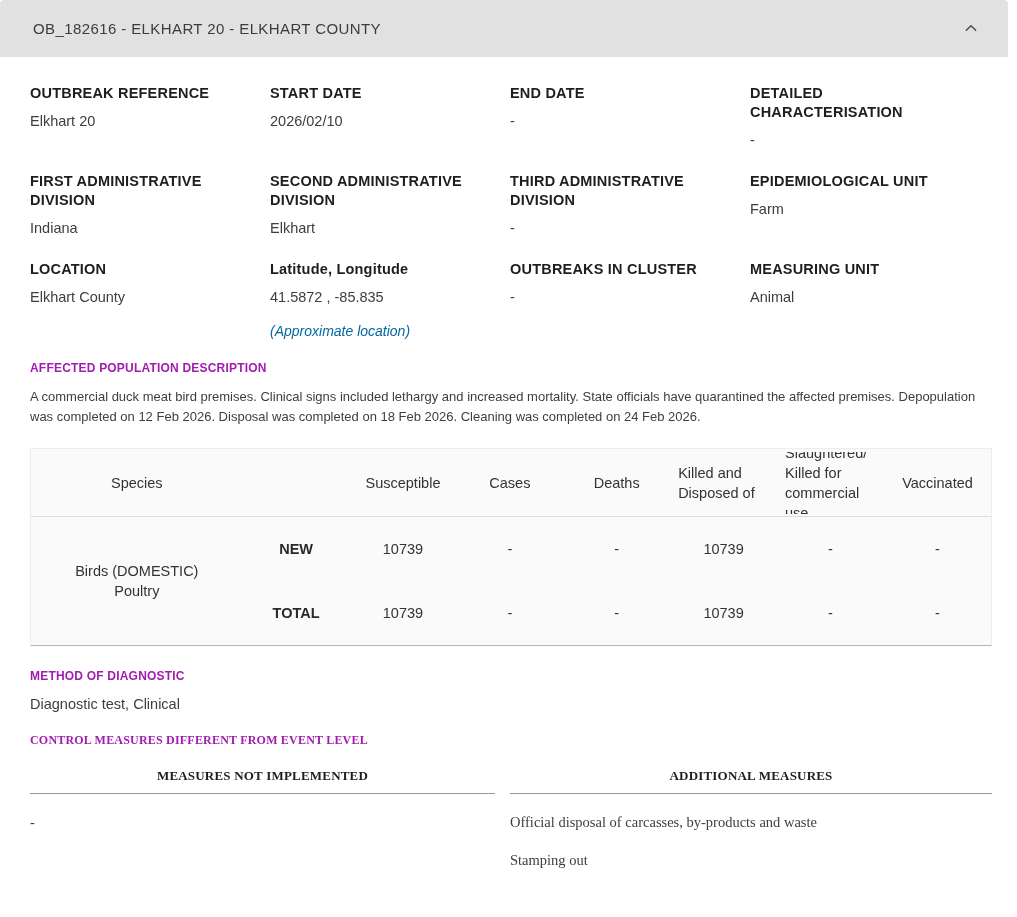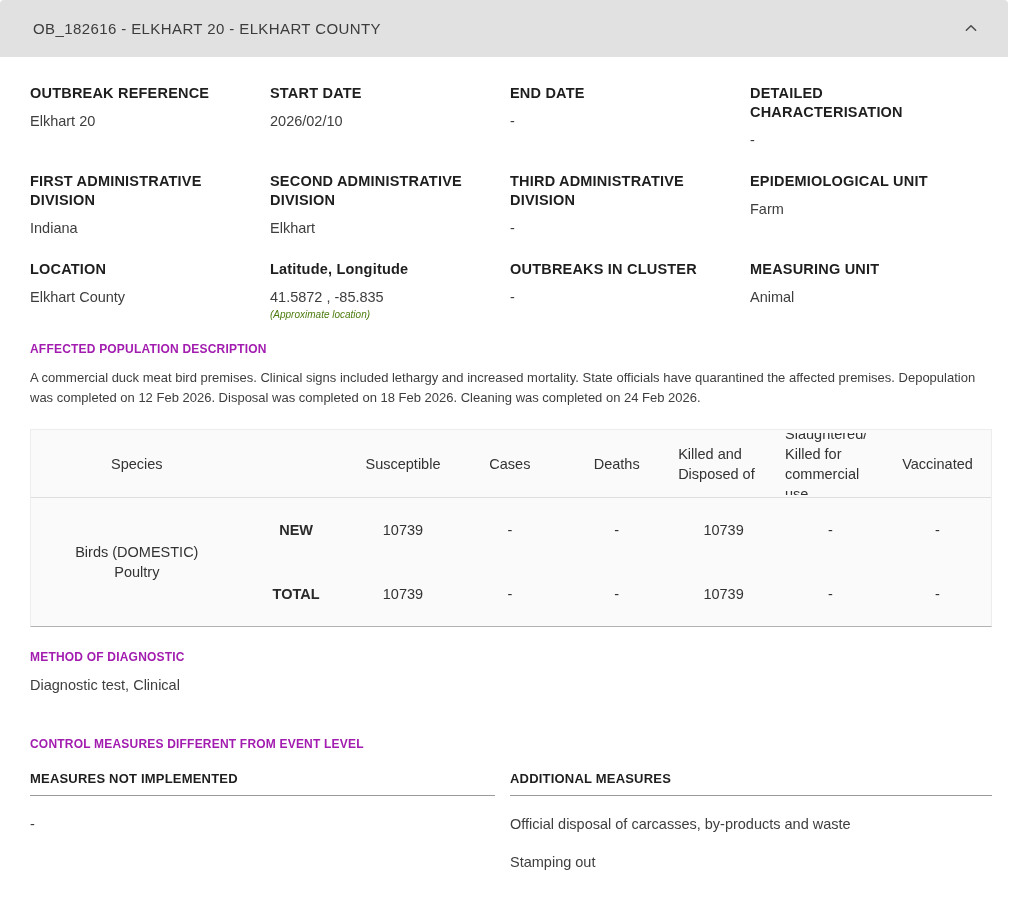--- a/index.html
+++ b/index.html
@@ -14,21 +14,21 @@
   .chevron { width:18px; height:18px; display:flex; align-items:center; justify-content:center; }
 
   
   .content { position:absolute; top:57px; left:30px; width:962px; }
 
   .fields-grid { display:grid; grid-template-columns:240px 240px 240px 242px; margin-top:27px; }
   .field { margin-bottom:22px; padding-right:18px; }
   .field-label { font-weight:bold; font-size:14.5px; line-height:19px; color:#1e1e1e;
     letter-spacing:.2px; margin-bottom:9px; }
   .field-value { font-size:14.5px; line-height:19px; color:#3e3e3e; }
-  .field-note { font-size:10px; font-style:italic; color:#4d7c0f; margin-top:2px; }
+  .field-note { font-size:14px; font-style:italic; color:#0369a1; margin-top:16px; }
 
   .section-heading { font-weight:bold; font-size:12px; color:#a21caf; letter-spacing:.2px; }
   .para { font-size:13px; line-height:20px; color:#3e3e3e; margin-top:12px; }
 
   
   .table-wrap { margin-top:21px; background:#fafafa; border:1px solid #ededed;
     border-bottom:1px solid #b2b2b2; overflow:hidden; }
   table { width:100%; border-collapse:separate; border-spacing:0; }
   th { font-weight:400; font-size:14.5px; color:#333; border-bottom:1px solid #dedede;
     height:68px; vertical-align:middle; padding:0 8px; }
@@ -36,24 +36,24 @@
   th.left { text-align:left; }
   .clip-cell { height:62px; overflow:hidden; display:flex; align-items:center; line-height:20px; }
   col.c-species { width:212px; } col.c-sub { width:107px; }
   td { font-size:14.5px; color:#333; padding:24px 6px; vertical-align:middle; }
   td.species-cell { text-align:center; line-height:20px; }
   td.row-type { font-weight:bold; color:#2a2a2a; }
 
   
   .method-section { margin-top:23px; }
   .method-value { font-size:14.5px; margin-top:13px; }
-  .control-section { margin-top:44px; }
+  .control-section { margin-top:21px;font-family:Liberation Serif, serif; }
   .measures-grid { display:grid; grid-template-columns:465px 482px; column-gap:15px; margin-top:20px; }
   .measure-heading { font-weight:bold; font-size:13px; color:#1e1e1e; letter-spacing:.2px;
-    padding-bottom:9px; border-bottom:1px solid #9a9a9a; }
+    padding-bottom:9px; border-bottom:1px solid #9a9a9a;text-align:center; }
   .measure-value { font-size:14.5px; line-height:19px; color:#3e3e3e; margin-top:19px; }
 </style>
 </head>
 <body>
 
 <div class="titlebar">
   <span class="titlebar-title">OB_182616 - ELKHART 20 - ELKHART COUNTY</span>
   <span class="chevron">
     <svg width="16" height="16" viewBox="0 0 24 24" fill="none" stroke="#4a4a4a" stroke-width="2.2" stroke-linecap="round" stroke-linejoin="round">
         <polyline points="5,14 12,7 19,14"></polyline>

